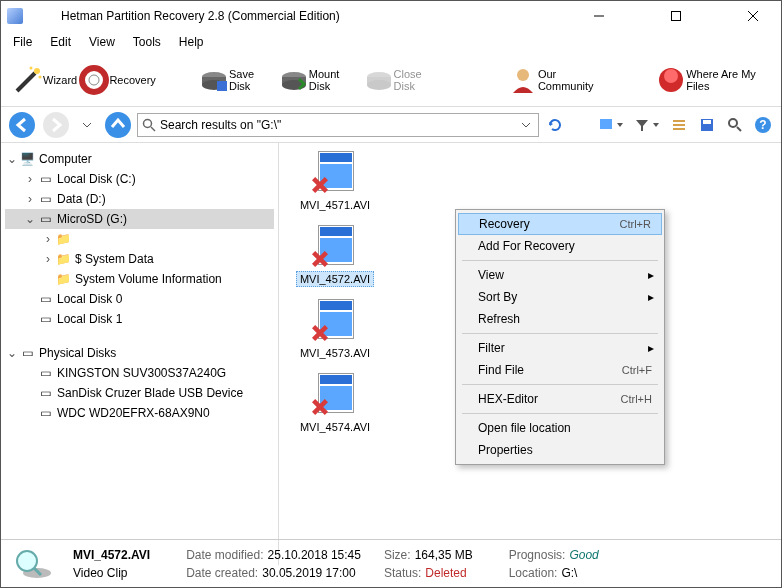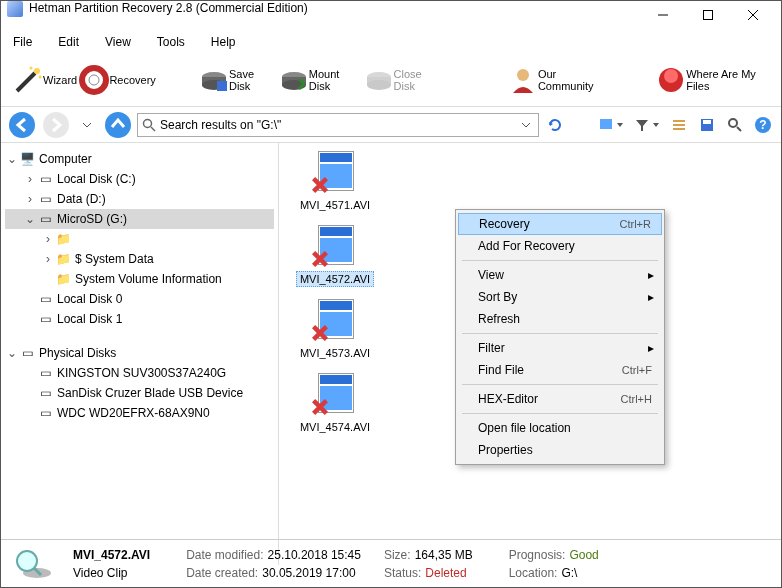--- a/index.html
+++ b/index.html
@@ -1,24 +1,24 @@
 <!DOCTYPE html>
 <html><head>
 <meta charset="utf-8">
 <style>
 * { box-sizing: border-box; margin: 0; padding: 0; font-family: "Segoe UI", Tahoma, sans-serif; font-size: 12px; }
 body { width: 782px; height: 588px; background: #fff; border: 1px solid #555; position: relative; overflow: hidden; }
 
-.titlebar { height: 30px; display: flex; align-items: flex-start; padding: 0 6px; }
+.titlebar { height: 30px; display: flex; align-items: center; padding: 0 6px; gap: 32px; }
 .titlebar .ico { width: 16px; height: 16px; margin-right: 6px; background: linear-gradient(135deg,#b3cfff,#4a7fd6); border-radius: 2px; }
 .titlebar .title { flex: 1; font-size: 12px; }
 .titlebar .wbtn { width: 45px; height: 28px; display: flex; align-items: center; justify-content: center; }
 .titlebar .wbtn svg { width: 10px; height: 10px; }
 
-.menubar { height: 22px; display: flex; align-items: center; padding: 0 4px; gap: 10px; }
+.menubar { height: 22px; display: flex; align-items: center; padding: 0 4px; gap: 2px; }
 .menubar span { padding: 2px 8px; }
 
 .ribbon { height: 54px; display: flex; align-items: center; padding: 0 8px; gap: 0; border-bottom: 1px solid #ddd; }
 .rbtn { display: flex; flex-direction: row; align-items: center; min-width: 56px; padding: 0 4px; }
 .rbtn .ric { width: 32px; height: 32px; display: flex; align-items: center; justify-content: center; }
 .rbtn .rlbl { font-size: 11px; margin-top: 1px; }
 .rbtn.disabled { opacity: 0.45; }
 
 .navbar { height: 36px; display: flex; align-items: center; padding: 3px 6px; gap: 4px; border-bottom: 1px solid #ddd; }
 .navbtn { width: 30px; height: 30px; border-radius: 50%; display: flex; align-items: center; justify-content: center; }
@@ -59,21 +59,21 @@
 .citem .carr { position: absolute; right: 8px; }
 .citem.hl { background: #bfe0ff; border: 1px solid #7db8e8; height: 22px; }
 .csep { height: 1px; background: #ccc; margin: 3px 4px; }
 
 .status { position: absolute; left: 0; right: 0; bottom: 0; height: 48px; border-top: 1px solid #ccc; display: flex; align-items: center; padding: 4px 10px; gap: 18px; }
 .status .sico { width: 44px; height: 36px; display: flex; align-items: center; justify-content: center; }
 .scol { display: flex; flex-direction: column; gap: 4px; font-size: 11px; }
 .srow { display: flex; gap: 4px; }
 .slabel { color: #666; }
 .sval {}
-.sval.good { color: #4d7c0f; }
+.sval.good { color: #0f766e; font-style: italic; }
 .sval.del { color: #c02a2a; }
 
 svg { display: block; }
 </style>
 </head>
 <body>
 
 <div class="titlebar">
   <div class="ico"></div>
   <div class="title">Hetman Partition Recovery 2.8 (Commercial Edition)</div>

